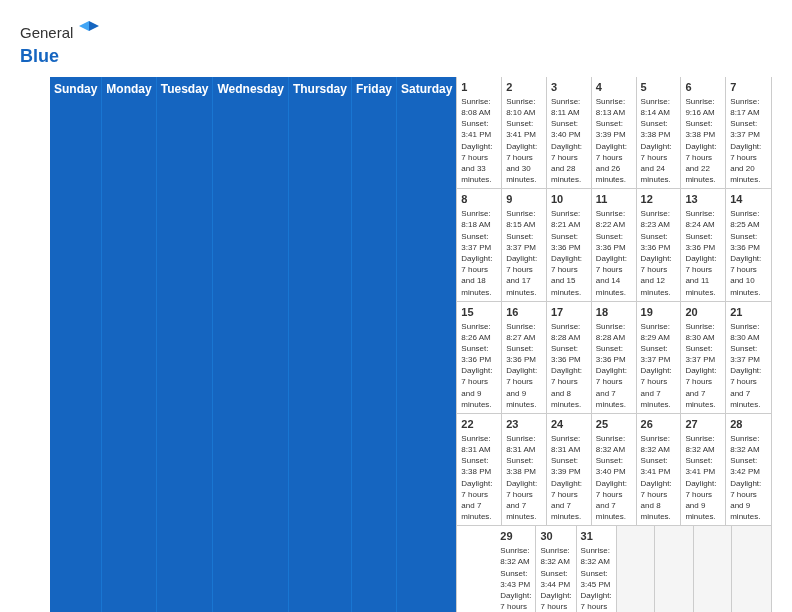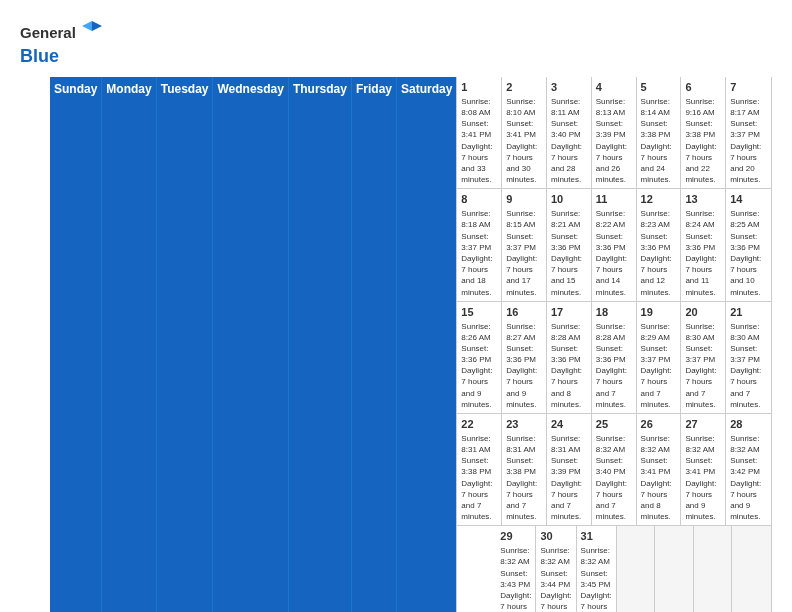--- a/index.html
+++ b/index.html
@@ -108,21 +108,21 @@
     }
   </style>
 </head>
 <body>
 
 <div class="page">
   <div class="header">
     <div class="logo">
       <div>
         <div style="display:flex;align-items:center;">
-          <span class="logo-general" style="font-size:15px;font-weight:bold;">General</span>
+          <span class="logo-general" style="font-size:15px;font-weight:normal;">General</span>
           <svg class="logo-icon" viewBox="0 0 28 28" width="24" height="24">
             <polygon points="14,3 24,8 14,13" fill="#1565c0"></polygon>
             <polygon points="14,3 14,13 4,8" fill="#42a5f5"></polygon>
           </svg>
         </div>
         <div class="logo-blue" style="font-size:18px;font-weight:bold;color:#1565c0;">Blue</div>
       </div>
     </div>
     <div class="title-block">
       <div class="month-title"></div>

